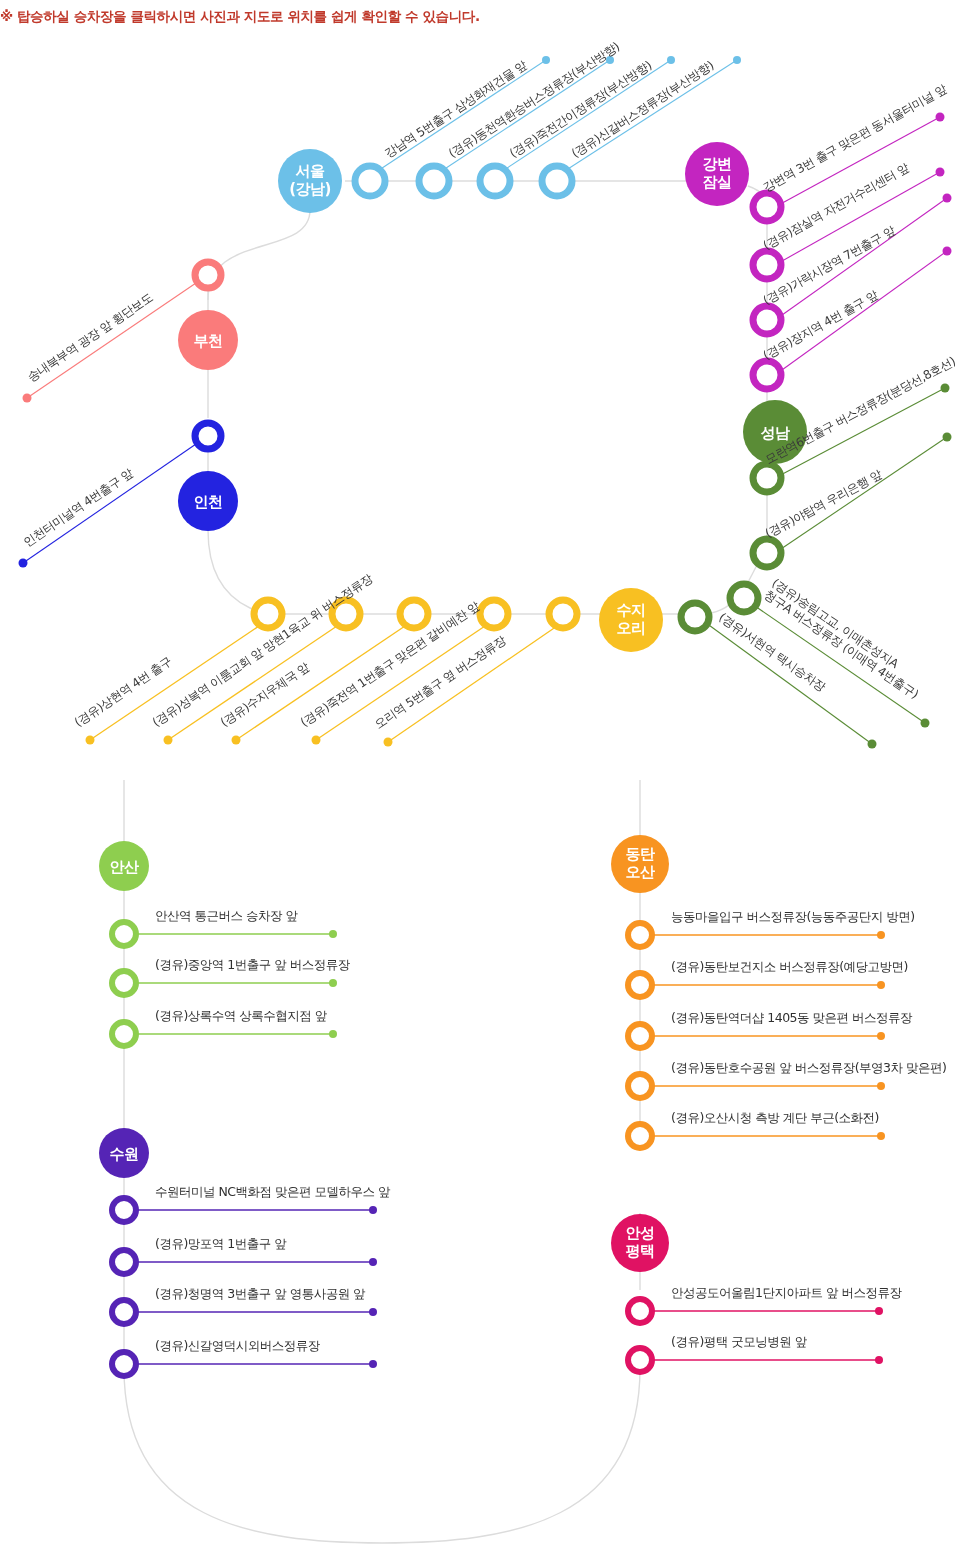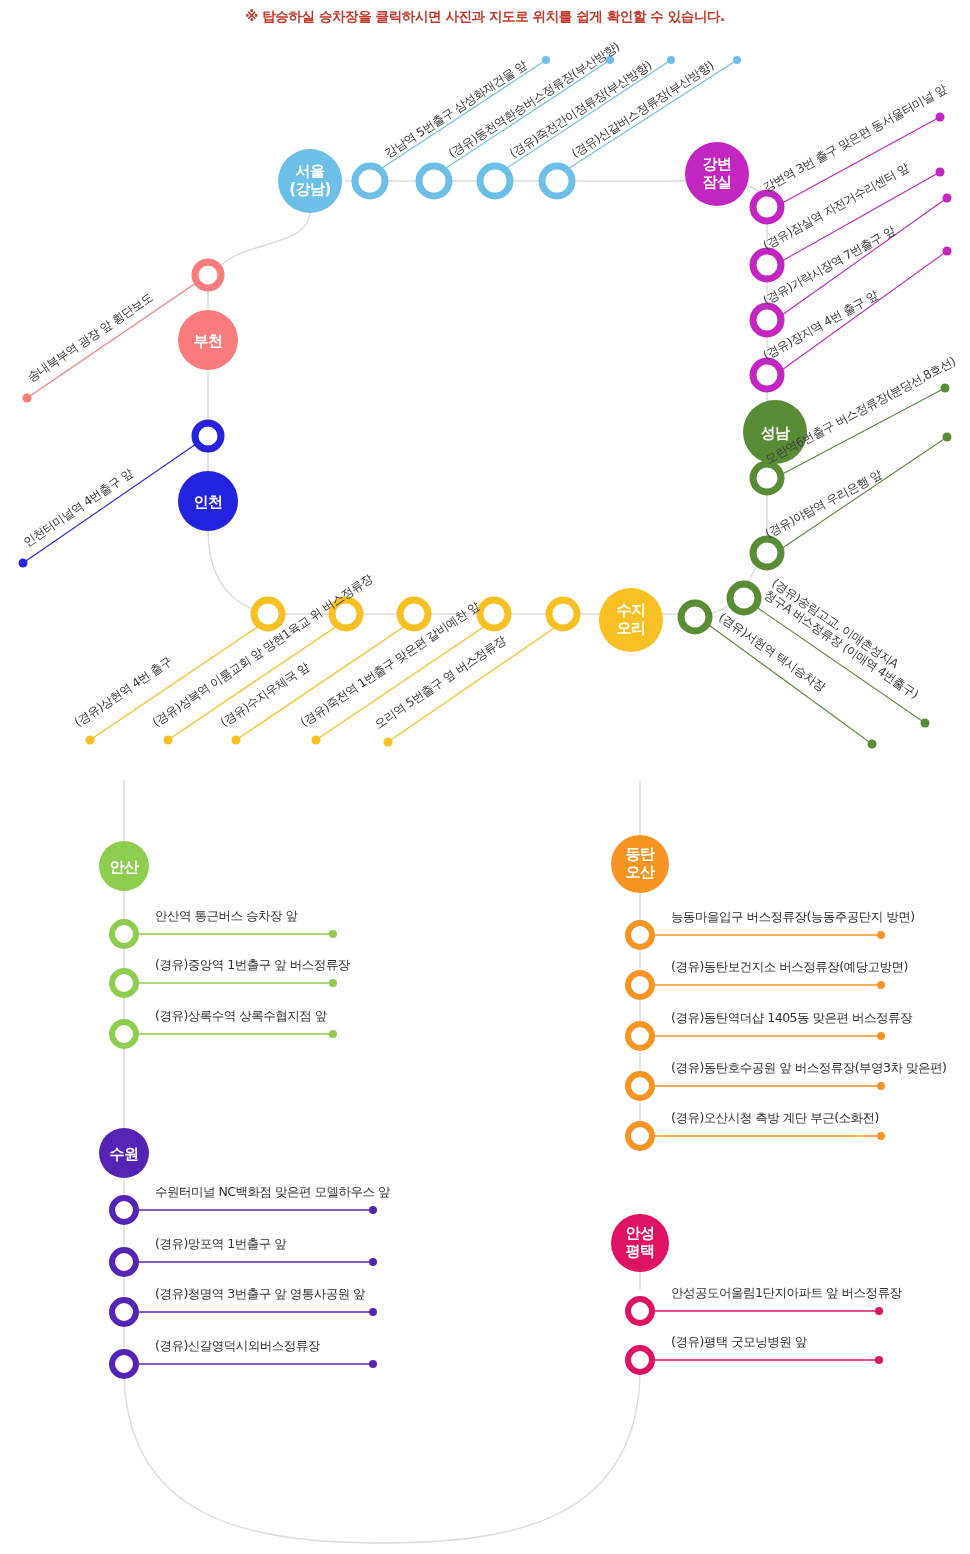--- a/index.html
+++ b/index.html
@@ -2,21 +2,21 @@
 <html><head>
 <meta charset="utf-8">
 <style>
   html,body{margin:0;padding:0;background:#ffffff;}
   body{
     font-family:"DejaVu Sans","Liberation Sans",sans-serif;
     width:970px;height:1554px;position:relative;overflow:hidden;
   }
   #map{position:absolute;left:0;top:0;width:970px;height:1554px;}
   .notice{
-    position:absolute;left:0;top:8px;width:970px;text-align:center;
+    position:absolute;left:0;top:8px;width:970px;text-align:left;
     font-size:13.5px;font-weight:bold;color:#c0392b;letter-spacing:-0.4px;
   }
   svg text{font-family:"DejaVu Sans","Liberation Sans",sans-serif;}
   .hub-label{font-size:15px;font-weight:bold;fill:#ffffff;letter-spacing:-0.5px;}
   .stop-label{font-size:12px;fill:#3a3a3a;letter-spacing:-0.5px;}
   .stop-label-b{font-size:12.5px;fill:#2f2f2f;letter-spacing:-0.5px;}
   .spine{fill:none;stroke:#dcdcdc;stroke-width:1.4;}
   .hubc{cursor:pointer;}
   .ring{cursor:pointer;}
 </style>

